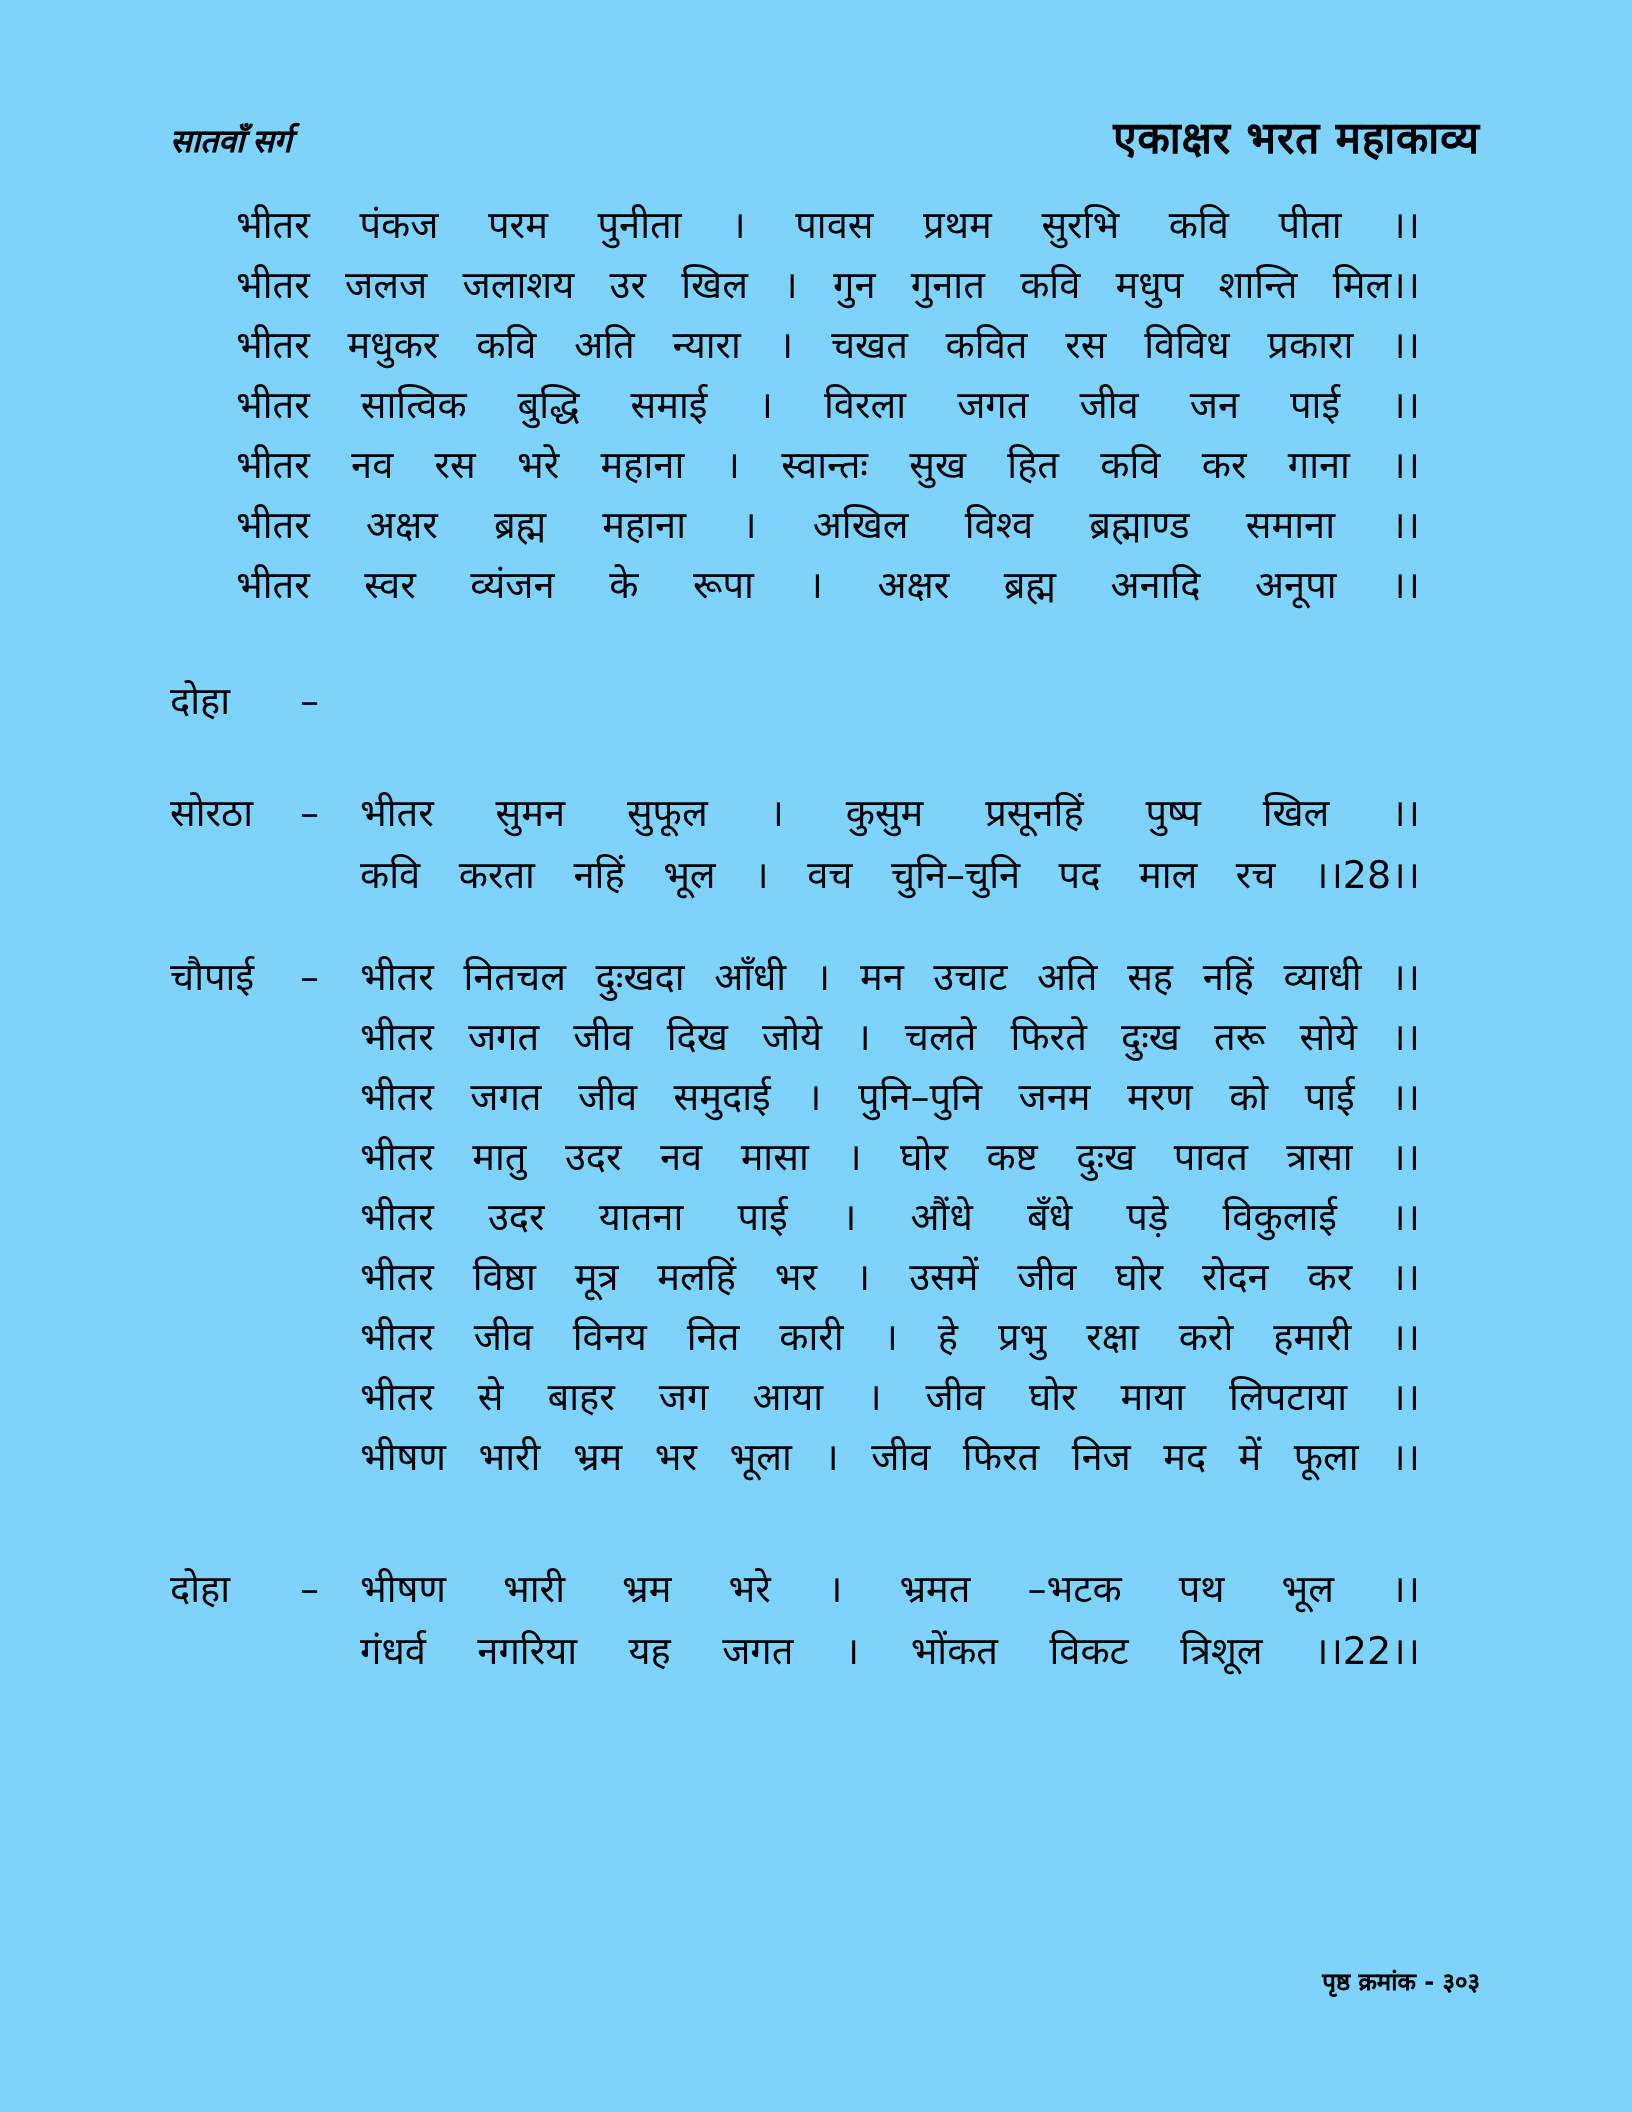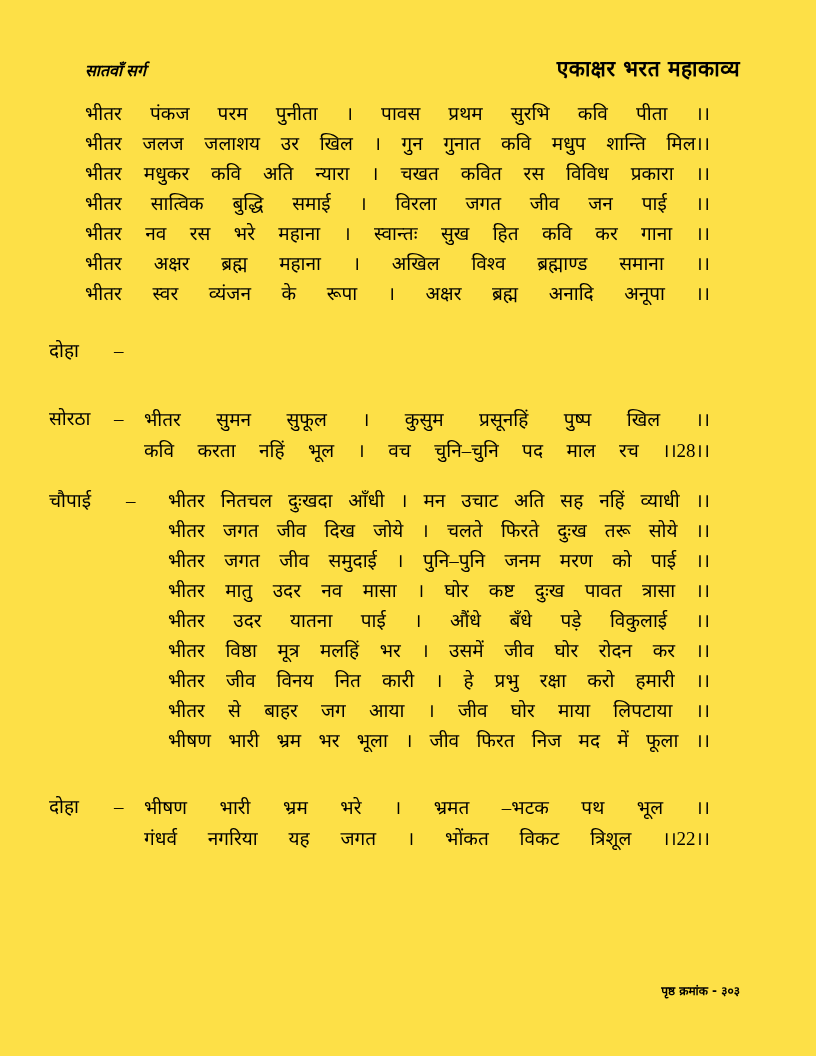--- a/index.html
+++ b/index.html
@@ -5,21 +5,21 @@
   html, body {
     margin: 0;
     padding: 0;
     background: #e8e8e8;
   }
   .page {
     position: relative;
     width: 816px;
     height: 1056px;
     margin: 0 auto;
-    background: #fde047;
+    background: #7dd3fc;
     color: #000000;
     font-family: "DejaVu Sans", sans-serif;
     overflow: hidden;
   }
   
   .header {
     position: absolute;
     top: 54px;
     left: 85px;
     right: 76px;
@@ -48,46 +48,45 @@
     right: 106px;
   }
   .vline {
     font-size: 19px;
     line-height: 30px;
     text-align: justify;
     text-align-last: justify;
     white-space: normal;
   }
   .main-block {
-    margin-left: 85px;
+    margin-left: 118px;
   }
   .section {
     display: flex;
-    padding-left: 49px;
-    font-family: Liberation Serif, serif;
+    padding-left: 85px;
   }
   .section .label {
     flex: none;
     width: 65px;
     font-size: 19px;
     line-height: 30px;
   }
   .section .dash {
     flex: none;
     width: 30px;
     font-size: 19px;
     line-height: 30px;
   }
   .section .verses {
     flex: 1;
     min-width: 0;
   }
   .section-doha1   { margin-top: 28px; }
-  .section-soratha { margin-top: 38px; }
-  .section-chaupai { margin-top: 20px; gap: 12px; }
+  .section-soratha { margin-top: 26px; }
+  .section-chaupai { margin-top: 20px; }
   .section-doha2   { margin-top: 36px; }
   .section-doha1 .vline,
   .section-soratha .vline,
   .section-doha2 .vline {
     line-height: 31px;
   }
   
   .footer {
     position: absolute;
     top: 982px;

